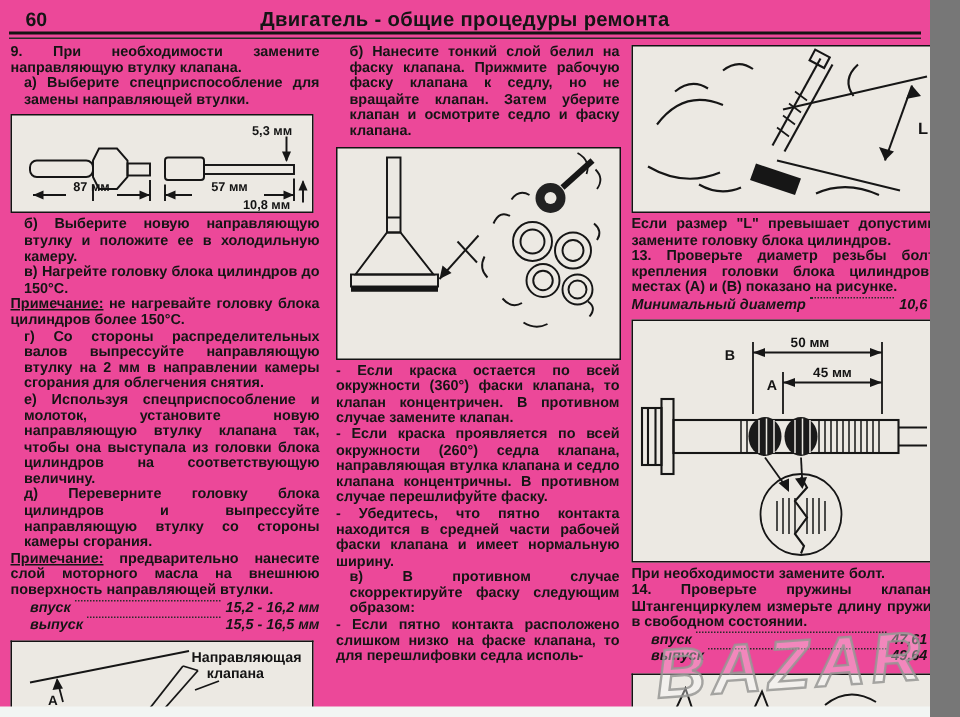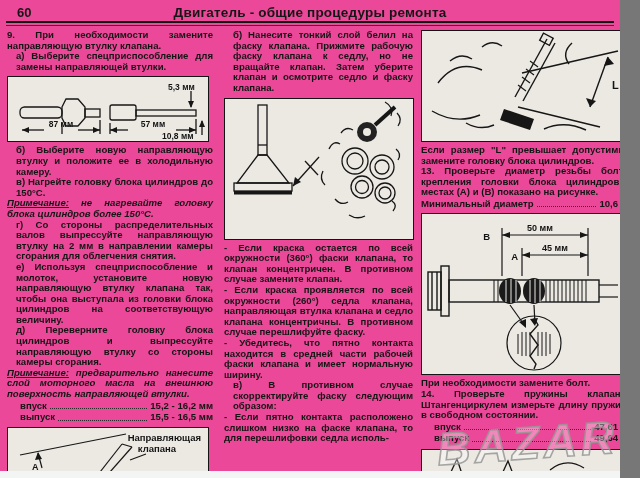--- a/index.html
+++ b/index.html
@@ -13,23 +13,23 @@
   .hdr-title{position:absolute;left:0;right:0;top:5px;text-align:center;font-size:13.5px;font-weight:bold;letter-spacing:.2px;}
   .rule1{position:absolute;left:6px;right:6px;top:21px;height:2px;background:#141414;}
   .rule2{position:absolute;left:6px;right:6px;top:25px;height:1px;background:#2a2a2a;}
   
   .col{position:absolute;top:30px;}
   .col-left{left:7px;width:206px;}
   .col-mid{left:224px;width:189px;}
   .col-right{left:421px;width:214px;}
   p.t{margin:0;font-size:9.6px;line-height:10.6px;text-align:justify;font-weight:bold;}
   p.sub{padding-left:9px;}
-  p.note{font-weight:bold;font-style:italic;}
+  p.note{font-weight:bold;}
   .u{text-decoration:underline;}
-  .spec{display:flex;align-items:flex-end;font-size:9.6px;line-height:11.5px;font-weight:bold;padding-left:13px;}
+  .spec{display:flex;align-items:flex-start;font-size:9.6px;line-height:11.5px;font-style:italic;font-weight:bold;padding-left:13px;}
   .spec.noind{padding-left:0;}
   .spec .dots{flex:1;border-bottom:1.4px dotted #2b2b2b;margin:0 3px 2px 3px;min-width:12px;}
   .spec .val{white-space:nowrap;}
   
   .figbox{border:1.6px solid #141414;background:#ece9e3;margin:4px 0 3px 0;overflow:hidden;}
   svg{display:block;}
   svg text{font-family:"Liberation Sans",sans-serif;font-weight:bold;fill:#141414;}
   .scan-edge{position:absolute;left:0;right:0;bottom:0;height:7px;background:#f2f5f3;}
   .watermark{
     position:absolute;right:2px;bottom:8px;z-index:5;

